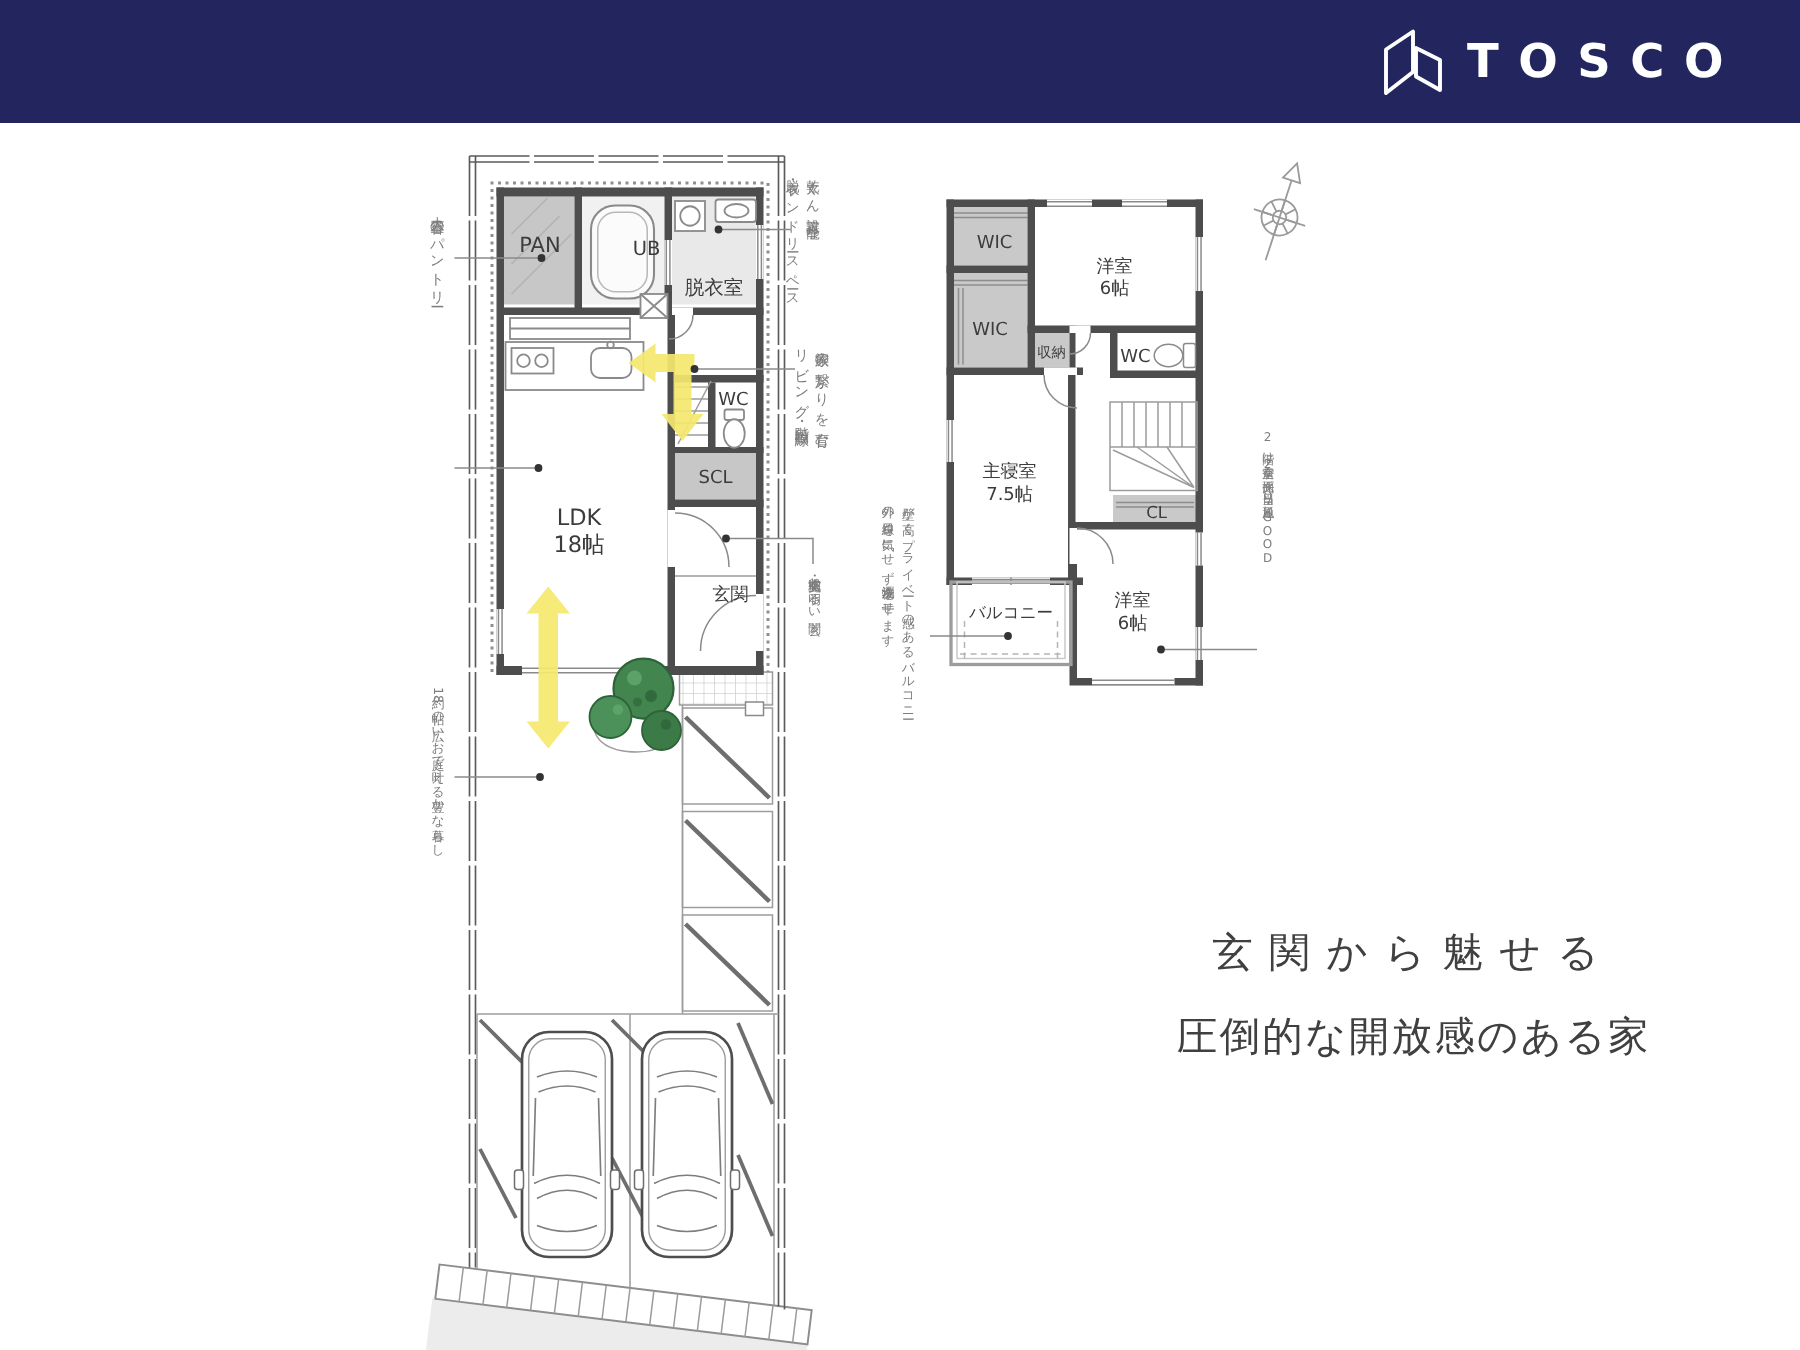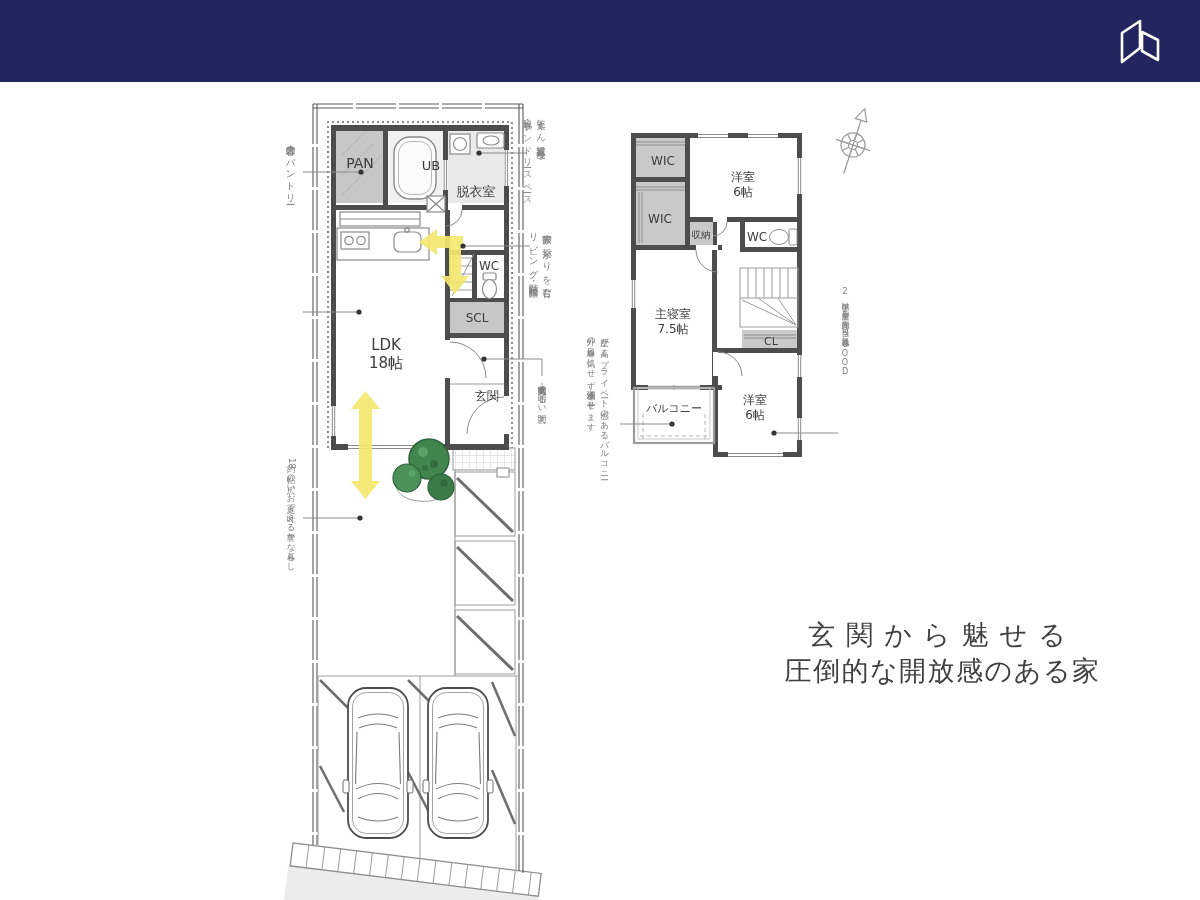--- a/index.html
+++ b/index.html
@@ -10,35 +10,36 @@
           padding-right:38px;box-sizing:border-box;}
   .logo{display:flex;align-items:center;gap:14px;}
   .logo-text{color:#ffffff;font-size:31px;font-weight:bold;letter-spacing:13px;line-height:1;}
   .plan-svg{position:absolute;left:0;top:0;}
   .v-note{position:absolute;writing-mode:vertical-rl;color:#7d7d7d;white-space:pre-line;
           font-family:"DejaVu Sans","Liberation Sans",sans-serif;line-height:13.5px;}
   .upright{text-orientation:upright;}
   .catch{position:absolute;left:770px;top:617px;width:345px;text-align:center;color:#404040;
          font-family:"DejaVu Serif","Liberation Serif",serif;}
   .catch-1{font-size:27px;letter-spacing:11px;}
-  .catch-2{font-size:27px;letter-spacing:1.5px;margin-top:0;}
+  .catch-2{font-size:27px;letter-spacing:1.5px;margin-top:20px;}
 </style>
 </head>
 <body>
 
 <div class="stage">
 
   <div class="header">
     <div class="logo">
       <svg width="44" height="46" viewBox="0 0 44 46">
         <g fill="none" stroke="#ffffff" stroke-width="2.6" stroke-linejoin="round">
           <path d="M4 15 L22 3 L22 30 L4 44 Z"></path>
           <path d="M24 14 L40 22 L40 42 L24 33 Z"></path>
         </g>
       </svg>
+      <span class="logo-text">TOSCO</span>
     </div>
   </div>
 
   <svg class="plan-svg" width="1200" height="900" viewBox="0 0 1200 900">
     <defs>
       <pattern id="tile" width="7" height="7" patternUnits="userSpaceOnUse">
         <path d="M7 0H0V7" fill="none" stroke="#cfcfcf" stroke-width="1"></path>
       </pattern>
       <g id="car">
         <rect x="0" y="0" width="60" height="150" rx="18" fill="#ffffff" stroke="#4d4d4d" stroke-width="1.8"></rect>

